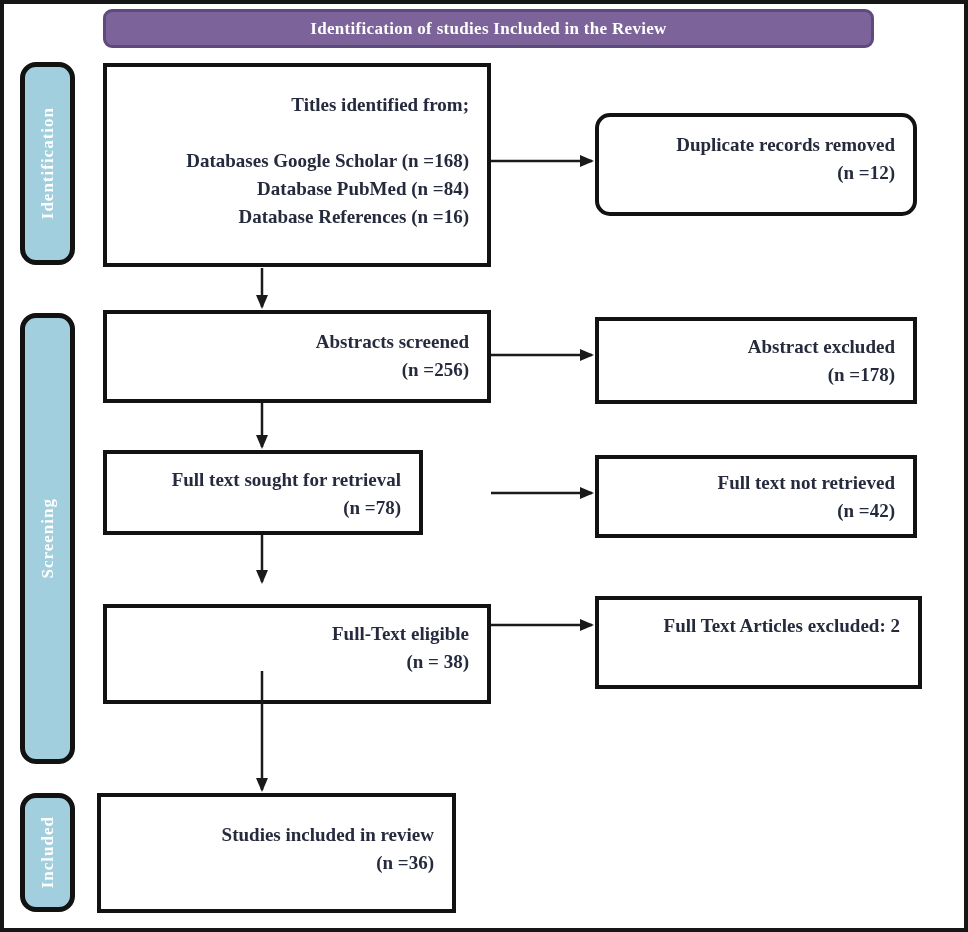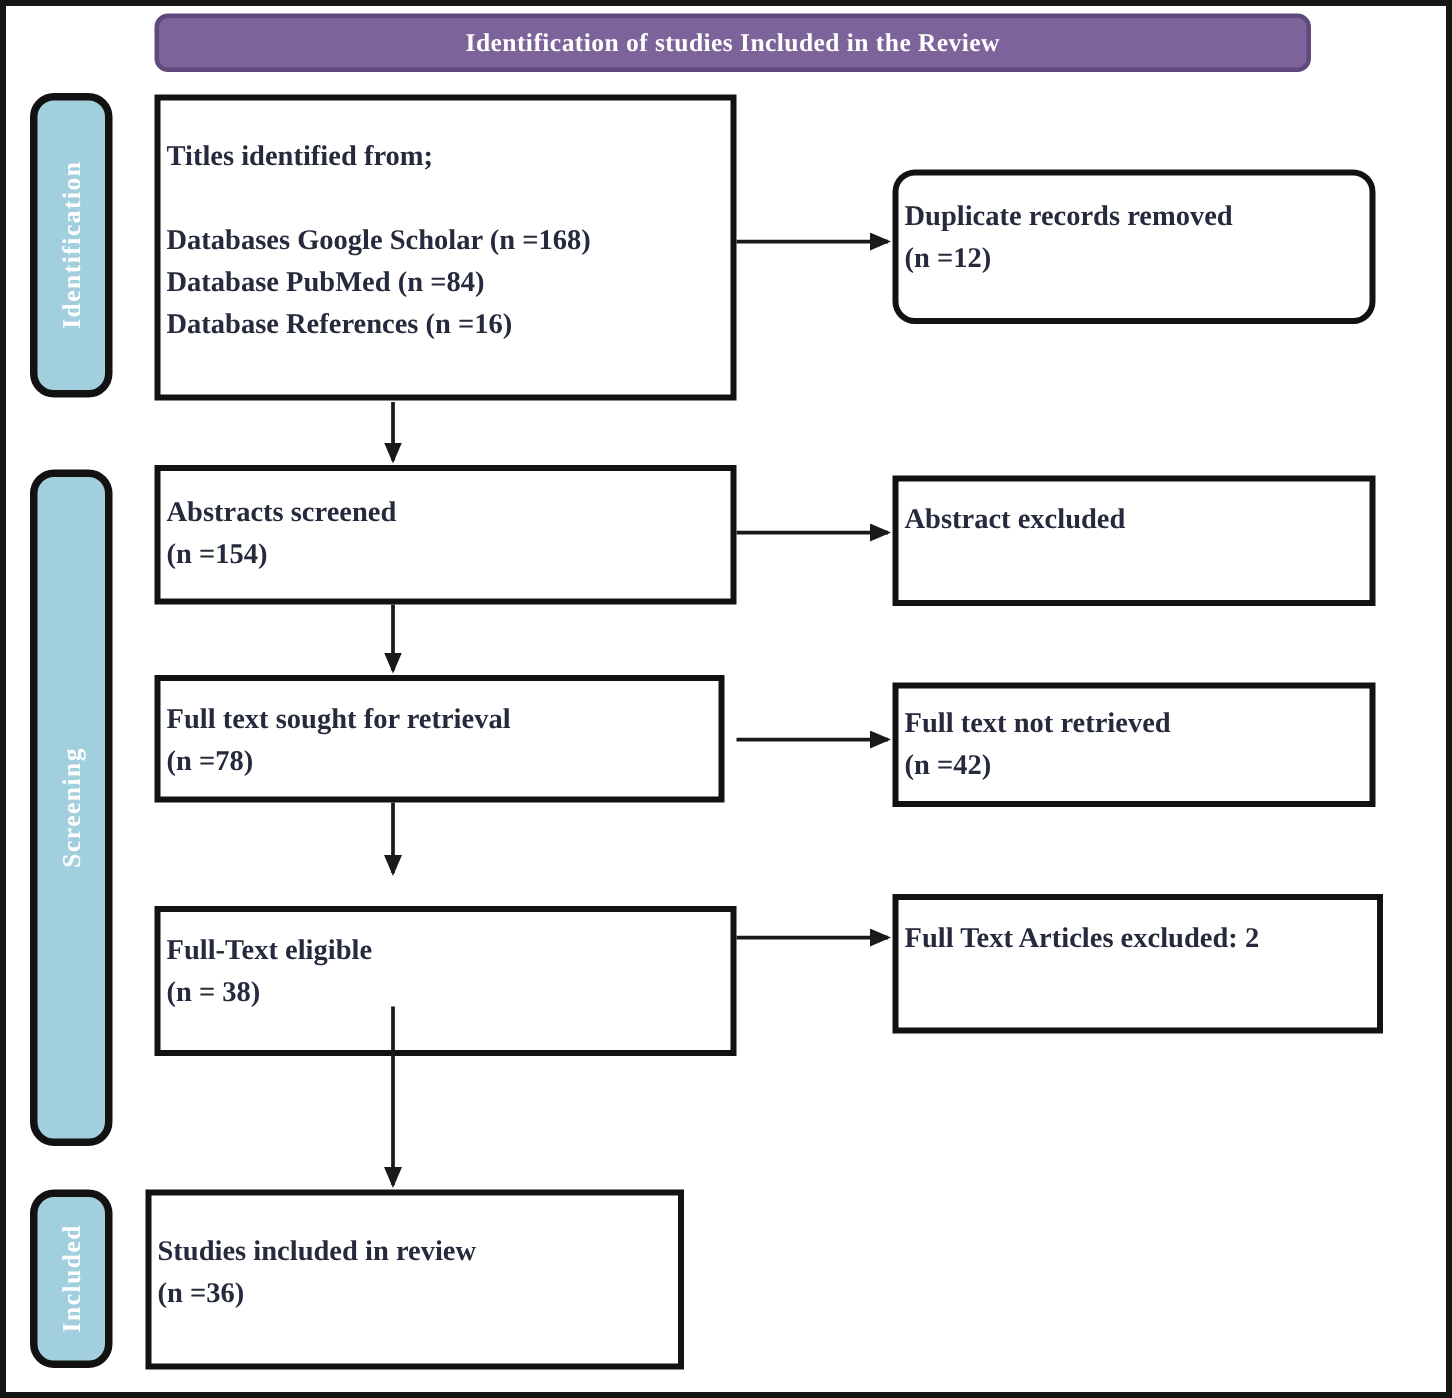--- a/index.html
+++ b/index.html
@@ -66,28 +66,29 @@
   }
 
   
   .box {
     position: absolute;
     background: #ffffff;
     border: 4px solid #121212;
     color: #262a3d;
     font-size: 19px;
     font-weight: bold;
-    padding: 12px 18px 0 4px;
+    padding: 12px 18px 0 24px;
     line-height: 28px;
+    text-align: right;
   }
   .box-line { min-height: 28px; white-space: nowrap; }
 
   .box-titles    { left: 99px;  top: 59px;  width: 388px; height: 204px; padding-top: 24px; }
   .box-abstracts { left: 99px;  top: 306px; width: 388px; height: 93px;  padding-top: 14px; }
-  .box-fulltext  { left: 99px;  top: 446px; width: 380px; height: 85px;  padding-top: 12px; }
+  .box-fulltext  { left: 99px;  top: 446px; width: 320px; height: 85px;  padding-top: 12px; }
   .box-eligible  { left: 99px;  top: 600px; width: 388px; height: 100px;  padding-top: 12px; }
   .box-included  { left: 93px;  top: 789px; width: 359px; height: 120px; padding-top: 24px; }
 
   .box-duplicates    { left: 591px; top: 109px; width: 322px; height: 103px; padding-top: 14px; border-radius: 15px; }
   .box-abs-excluded  { left: 591px; top: 313px; width: 322px; height: 87px;  padding-top: 12px; }
   .box-not-retrieved { left: 591px; top: 451px; width: 322px; height: 83px;  padding-top: 10px; }
   .box-ft-excluded   { left: 591px; top: 592px; width: 327px; height: 93px;  padding-top: 12px; }
 
   
   .arrows {
@@ -121,21 +122,21 @@
   <div class="box box-titles">
     <div class="box-line">Titles identified from;</div>
     <div class="box-line"></div>
     <div class="box-line">Databases Google Scholar (n =168)</div>
     <div class="box-line">Database PubMed (n =84)</div>
     <div class="box-line">Database References (n =16)</div>
   </div>
 
   <div class="box box-abstracts">
     <div class="box-line">Abstracts screened</div>
-    <div class="box-line">(n =154)</div>
+    <div class="box-line">(n =256)</div>
   </div>
 
   <div class="box box-fulltext">
     <div class="box-line">Full text sought for retrieval</div>
     <div class="box-line">(n =78)</div>
   </div>
 
   <div class="box box-eligible">
     <div class="box-line">Full-Text eligible</div>
     <div class="box-line">(n = 38)</div>
@@ -146,20 +147,21 @@
     <div class="box-line">(n =36)</div>
   </div>
 
   <div class="box box-duplicates">
     <div class="box-line">Duplicate records removed</div>
     <div class="box-line">(n =12)</div>
   </div>
 
   <div class="box box-abs-excluded">
     <div class="box-line">Abstract excluded</div>
+    <div class="box-line">(n =178)</div>
   </div>
 
   <div class="box box-not-retrieved">
     <div class="box-line">Full text not retrieved</div>
     <div class="box-line">(n =42)</div>
   </div>
 
   <div class="box box-ft-excluded">
     <div class="box-line">Full Text Articles excluded: 2</div>
   </div>

